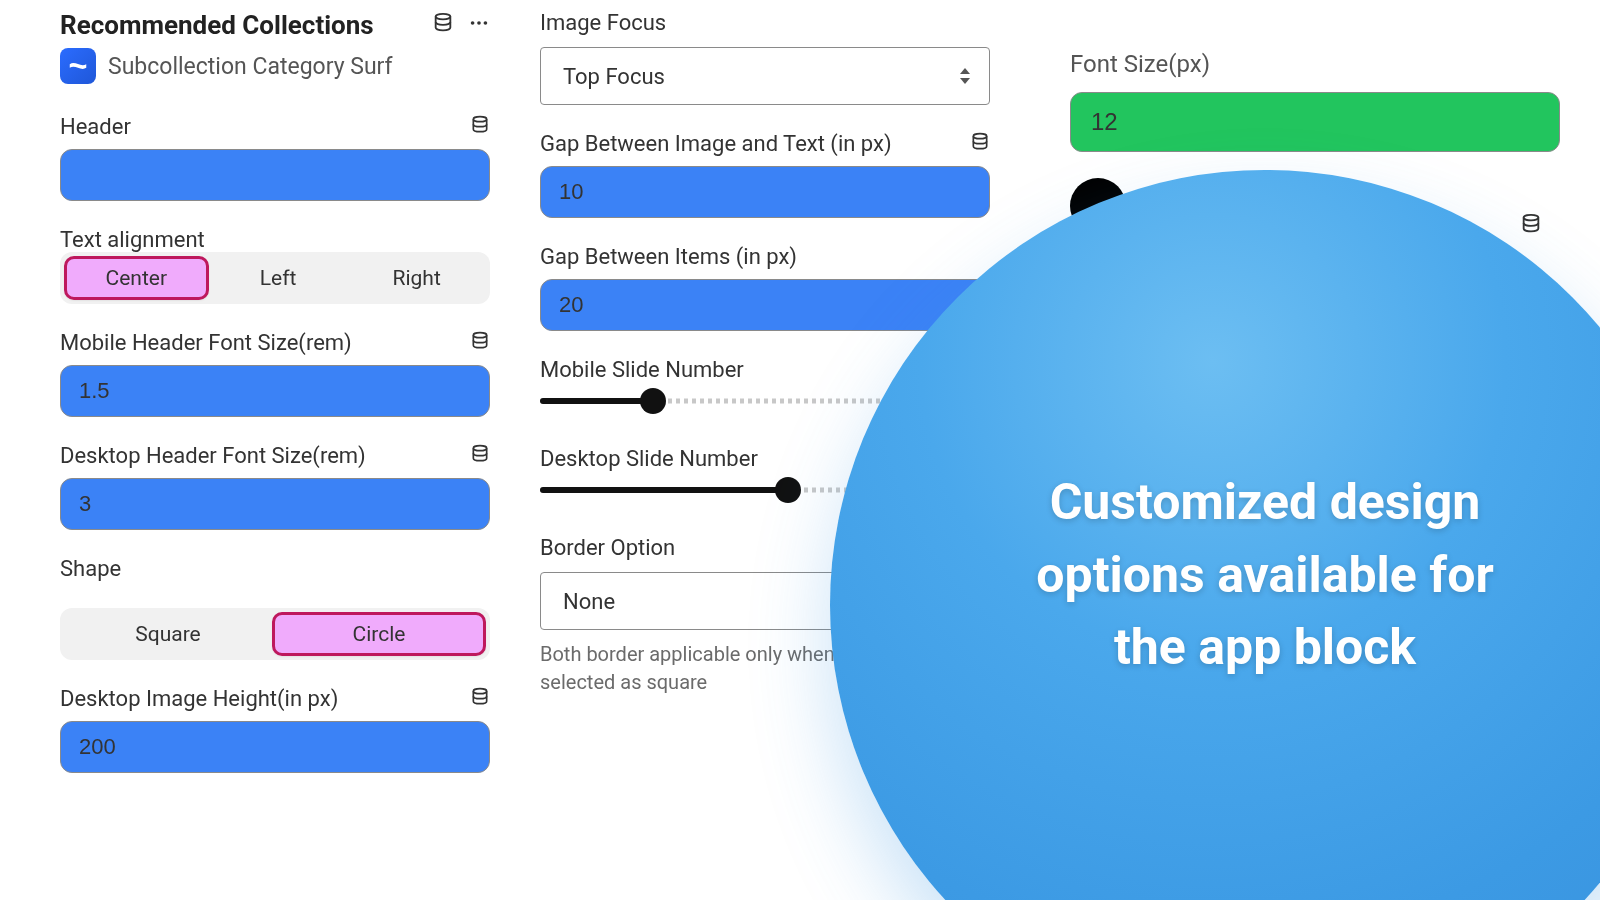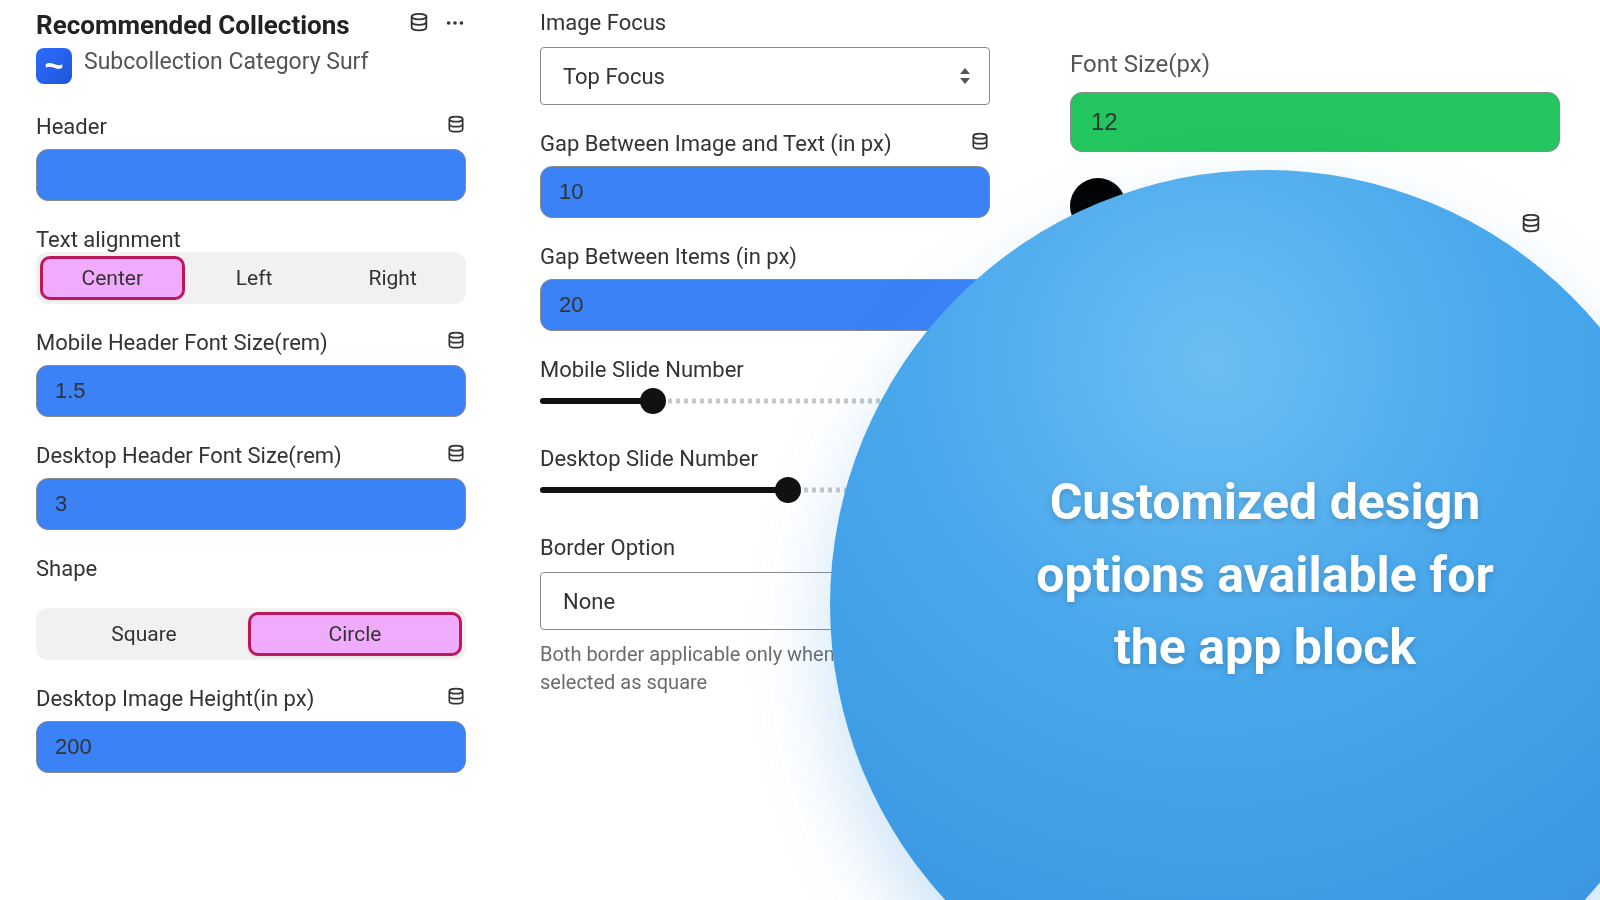--- a/index.html
+++ b/index.html
@@ -6,34 +6,34 @@
   html, body { width: 1600px; height: 900px; overflow: hidden; }
   body {
     font-family: -apple-system, BlinkMacSystemFont, "Segoe UI", Roboto, sans-serif;
     background: #fff;
     color: #303030;
     position: relative;
   }
   .canvas { position: relative; width: 1600px; height: 900px; }
 
   .col { position: absolute; }
-  .col-left  { left: 36px;  top: 10px; width: 430px; }
+  .col-left  { left: 60px;  top: 10px; width: 430px; }
   .col-mid   { left: 540px; top: 10px; width: 450px; }
   .col-right { left: 1070px; top: 50px; width: 490px; }
 
   .section-title-row {
     display: flex; align-items: center; justify-content: space-between;
     margin-bottom: 8px;
   }
   .section-title {
     font-size: 26px; font-weight: 700; color: #222;
   }
   .title-actions { display: flex; gap: 14px; align-items: center; }
 
-  .app-row { display: flex; gap: 12px; margin-bottom: 30px; }
+  .app-row { display: flex; align-items: center; gap: 12px; margin-bottom: 30px; }
   .app-icon {
     width: 36px; height: 36px; border-radius: 8px;
     background: linear-gradient(135deg,#2b6cff,#1f57d8);
     display: flex; align-items: center; justify-content: center;
   }
   .app-icon svg { width: 22px; height: 22px; }
   .app-name { font-size: 23px; color: #555; }
 
   .field { margin-bottom: 26px; }
   .label-row {

